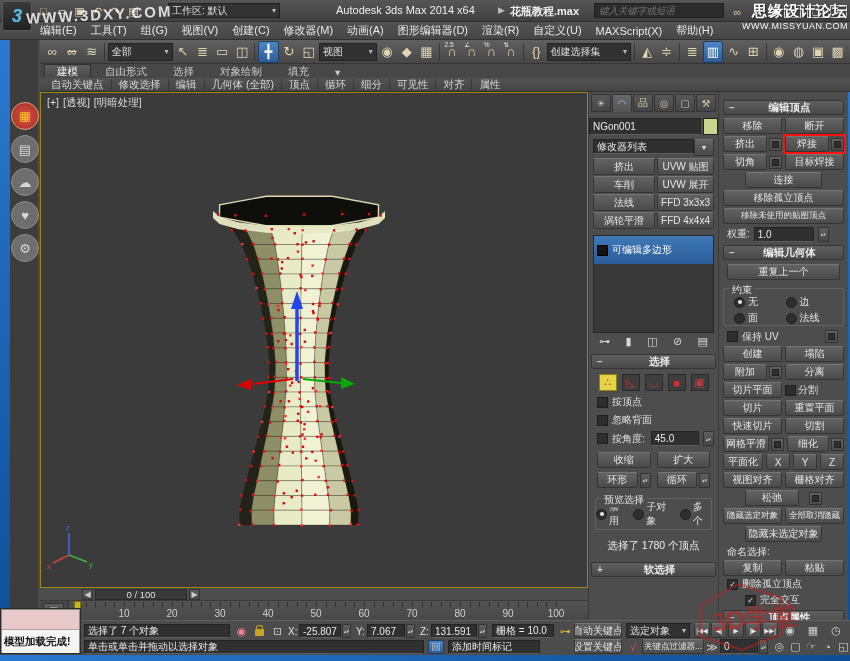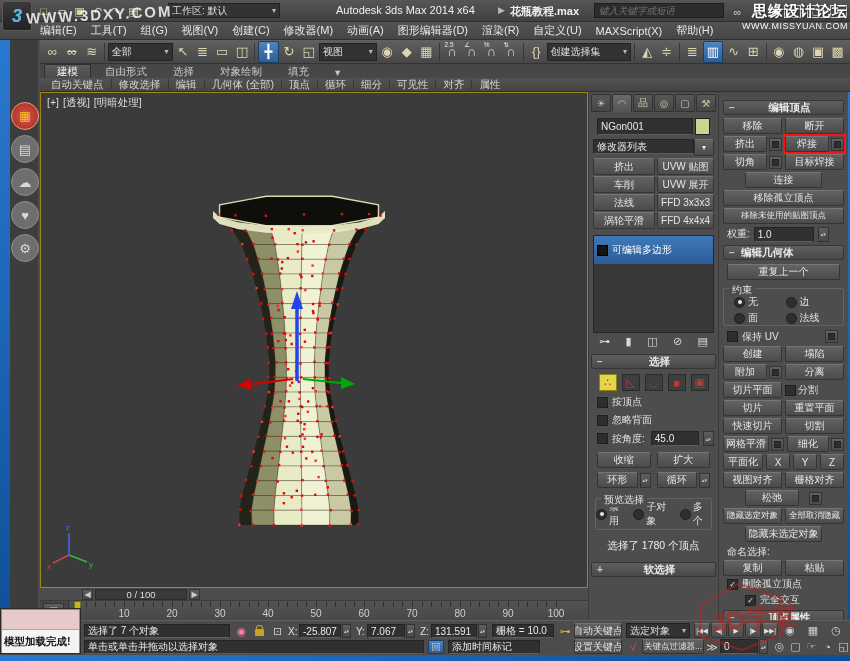--- a/index.html
+++ b/index.html
@@ -614,21 +614,21 @@
 
   <div id="panel1" class="abs panel-col">
       <div class="ptab-row">
         <div class="ptab">☀</div>
         <div class="ptab active">◠</div>
         <div class="ptab">品</div>
         <div class="ptab">◎</div>
         <div class="ptab">▢</div>
         <div class="ptab">⚒</div>
       </div>
-      <div style="display: flex; gap: 2px; margin: 6px 8px 0px; justify-content: center;">
+      <div style="display: flex; gap: 2px; margin: 6px 0 0px; justify-content: center;">
         <div class="sfield" style="flex: 1 1 0%; height: 15px;">NGon001</div>
         <div style="width: 13px; height: 15px; background: rgb(201, 212, 140); border: 1px solid rgb(34, 34, 34); flex: 0 0 auto;"></div>
       </div>
       <div style="display: flex; margin: 4px 4px 0px; height: 15px;">
         <div class="sfield" style="flex: 1 1 0%;">修改器列表</div>
         <div class="pbtn" style="width: 14px; height: 15px; font-size: 8px;">▾</div>
       </div>
       <div style="display: flex; flex-direction: column; gap: 1px; margin: 4px 4px 0px;">
         <div style="display: flex; gap: 2px;">
           <div class="pbtn" style="width: 56px; height: 15px;">挤出</div>
@@ -765,21 +765,21 @@
           <div class="pbtn small" style="flex: 1 1 0%;">移除未使用的贴图顶点</div>
         </div>
       </div>
       <div class="lblrow" style="flex: 0 0 auto; height: 14px; margin-left: 4px;">
         <span>权重:</span>
         <div class="sfield" style="width: 52px; height: 13px;">1.0</div>
         <span class="spin">▴▾</span>
       </div>
       <div class="rollout-h">
         <span class="pm">−</span>
-        <span style="flex: 1 1 0%; text-align: left;">编辑几何体</span>
+        <span style="flex: 1 1 0%; text-align: center;">编辑几何体</span>
       </div>
       <div class="pbtn" style="flex: 0 0 auto; height: 14px; margin: 0px 4px;">重复上一个</div>
       <div class="group-box" style="flex: 0 0 auto; height: 36px; margin: 4px 0px 0px;">
         <span class="legend">约束</span>
         <div style="display: grid; grid-template-columns: 1fr 1fr; gap: 2px 4px; padding: 6px 10px 2px; font-size: 10px;">
           <span class="lblrow" style="gap: 3px;">
             <span class="radio sel"></span>
             <span>无</span>
           </span>
           <span class="lblrow" style="gap: 3px;">

